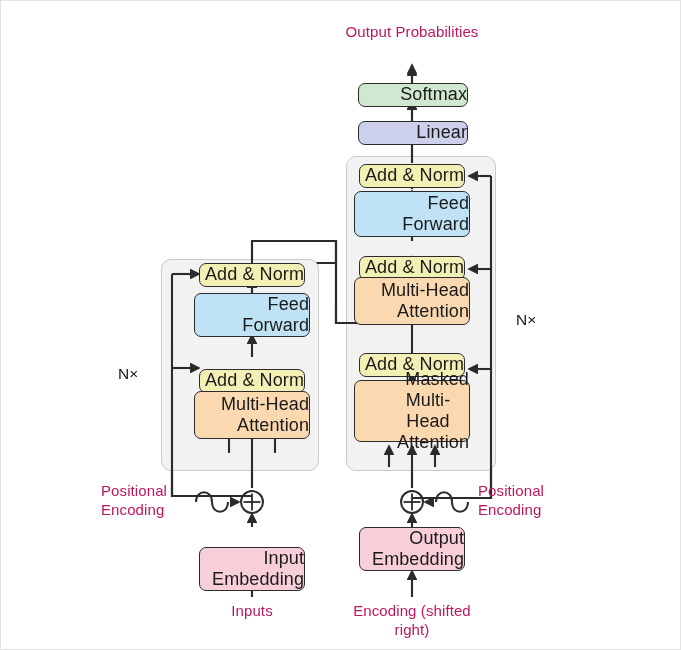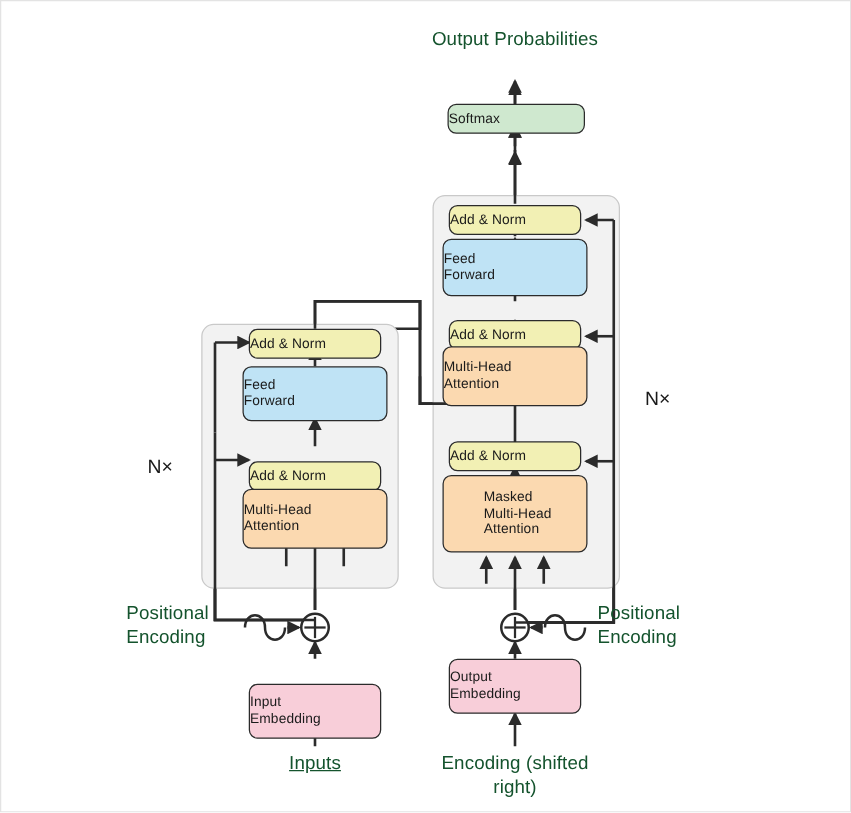--- a/index.html
+++ b/index.html
@@ -26,33 +26,33 @@
     width: 681px;
     height: 650px;
   }
   .box {
     position: absolute;
     box-sizing: border-box;
     border: 1.6px solid #2b2b2b;
     border-radius: 7px;
     display: flex;
     flex-direction: column;
-    align-items: flex-start;
+    align-items: flex-end;
     justify-content: center;
     text-align: center;
-    font-size: 11px;
+    font-size: 18px;
     line-height: 1.18;
     color: #1a1a1a;
     letter-spacing: 0.1px;
   }
   .box span { display: block; }
   .label {
     position: absolute;
     font-size: 15px;
-    color: #14532d;
+    color: #be185d;
     text-align: center;
     line-height: 1.25;
     letter-spacing: 0.1px;
   }
   .nx {
     position: absolute;
     font-size: 15.5px;
     color: #1a1a1a;
   }
   .stack-panel {
@@ -238,20 +238,23 @@
 
   <div class="box" style="left:198px; top:546px; width:106px; height:44px; background:#f8ced9;">
     <span>Input</span>
     <span>Embedding</span>
   </div>
 
   <div class="box" style="left:357px; top:82px; width:110px; height:24px; background:#cfe8cf;">
     <span>Softmax</span>
   </div>
 
+  <div class="box" style="left:357px; top:120px; width:110px; height:24px; background:#ccd0ec;">
+    <span>Linear</span>
+  </div>
 
   <div class="box" style="left:358px; top:163px; width:106px; height:24px; background:#f2f0b4;">
     <span>Add &amp; Norm</span>
   </div>
 
   <div class="box" style="left:353px; top:190px; width:116px; height:46px; background:#bfe3f5;">
     <span>Feed</span>
     <span>Forward</span>
   </div>
 
@@ -287,21 +290,21 @@
   <div class="label" style="left:100px; top:481px; width:92px; text-align:left;">
     <span>Positional</span>
     <span>Encoding</span>
   </div>
 
   <div class="label" style="left:477px; top:481px; width:110px; text-align:left;">
     <span>Positional</span>
     <span>Encoding</span>
   </div>
 
-  <div class="label" style="left:201px; top:601px; width:100px;text-decoration:underline;">
+  <div class="label" style="left:201px; top:601px; width:100px;">
     <span>Inputs</span>
   </div>
 
   <div class="label" style="left:341px; top:601px; width:140px;">
     <span>Encoding</span>
     <span>(shifted right)</span>
   </div>
 
   <div class="nx" style="left:117px; top:364px;">
     <span>N×</span>

